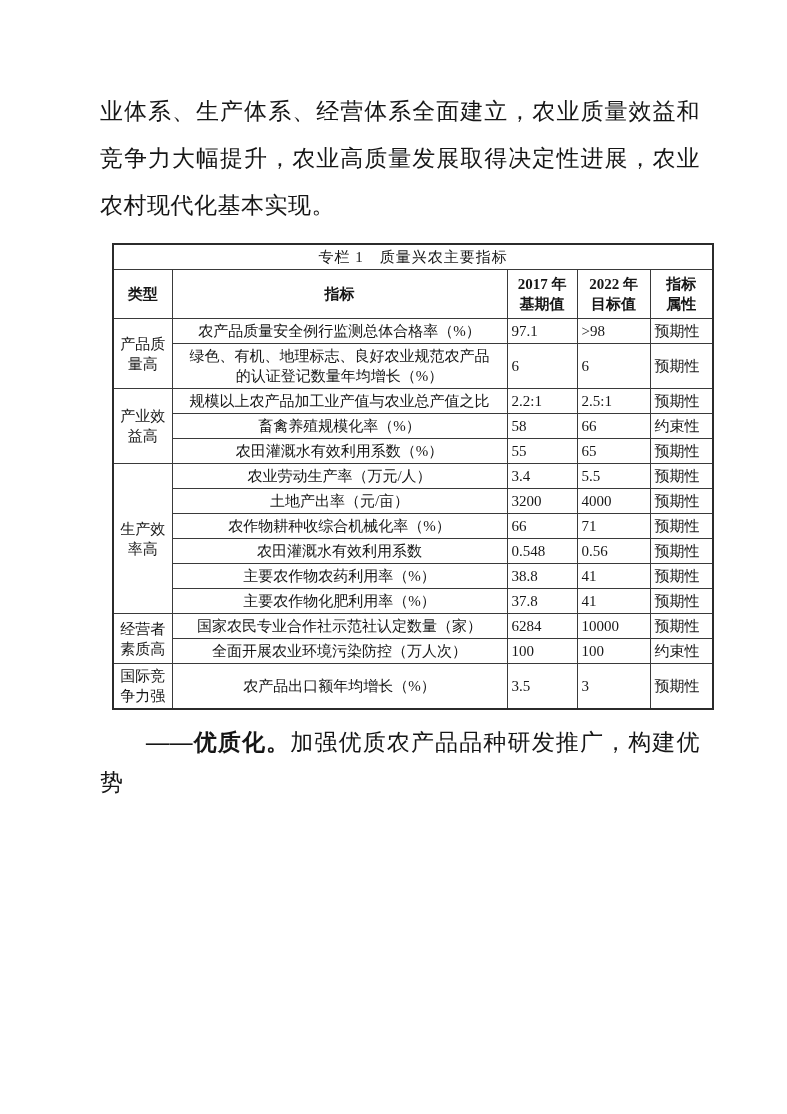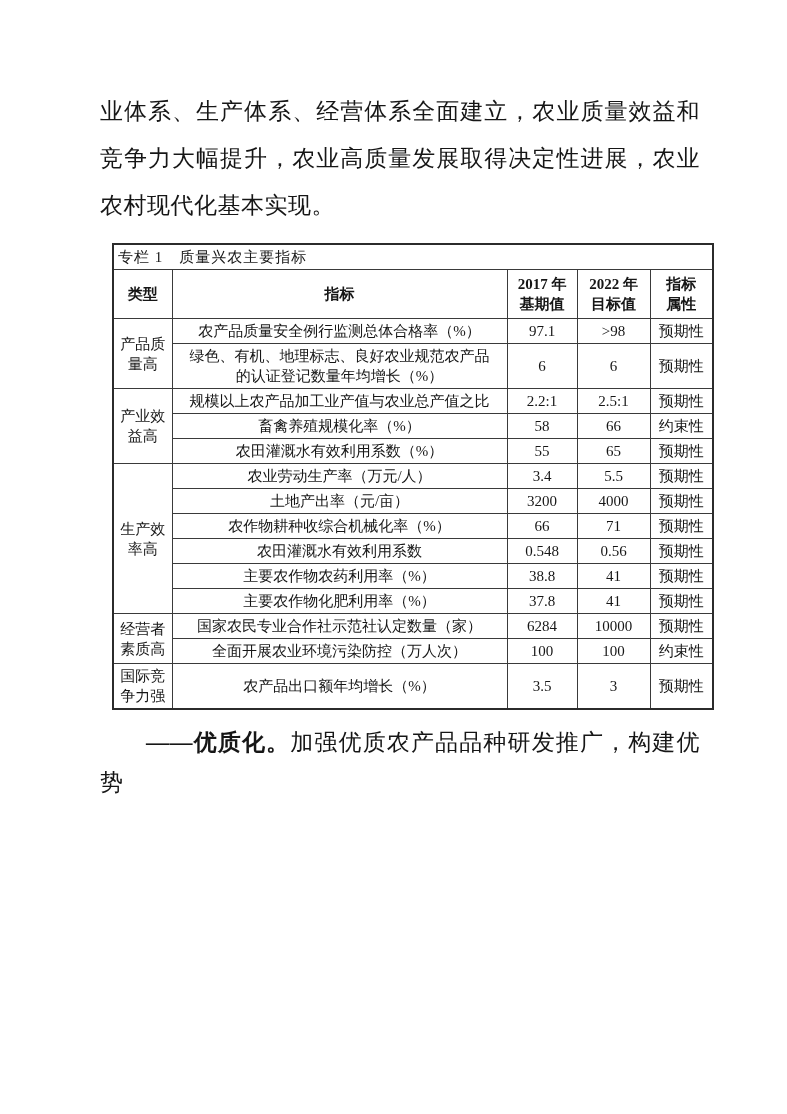--- a/index.html
+++ b/index.html
@@ -18,27 +18,27 @@
   .box-table {
     border-collapse:collapse; table-layout:fixed; width:600px;
     margin:14px 0 0 12px; border:2px solid #2b2b2b;
   }
   .box-table th, .box-table td {
     border:1px solid #3a3a3a; font-size:15px; line-height:20px;
     padding:2px 4px; vertical-align:middle; font-weight:normal;
     overflow:hidden;
   }
   .tbl-title {
-    text-align:left; font-weight:bold; font-size:17px;
+    text-align:center; font-weight:bold; font-size:17px;
     padding:5px 0; letter-spacing:1px;border-radius:9px;
   }
   th.hdr { text-align:center; font-weight:bold; white-space:pre-line; padding:4px 1px; }
   td.type { text-align:center; padding:2px 1px; }
   td.ind  { text-align:center;  padding:2px 17px; }
-  td.num  { text-align:center; }
+  td.num  { }
 
   .chapter {
     text-align:center; font-size:22px; font-weight:bold;
     margin:16px 0 0; letter-spacing:3px; line-height:26px;
   }
   .body-para {
     font-size:23px; line-height:40px; text-align:justify;
     text-indent:2em; margin:13px 0 0; letter-spacing:0.5px;
   }
   .body-para .lead { font-weight:bold; }

